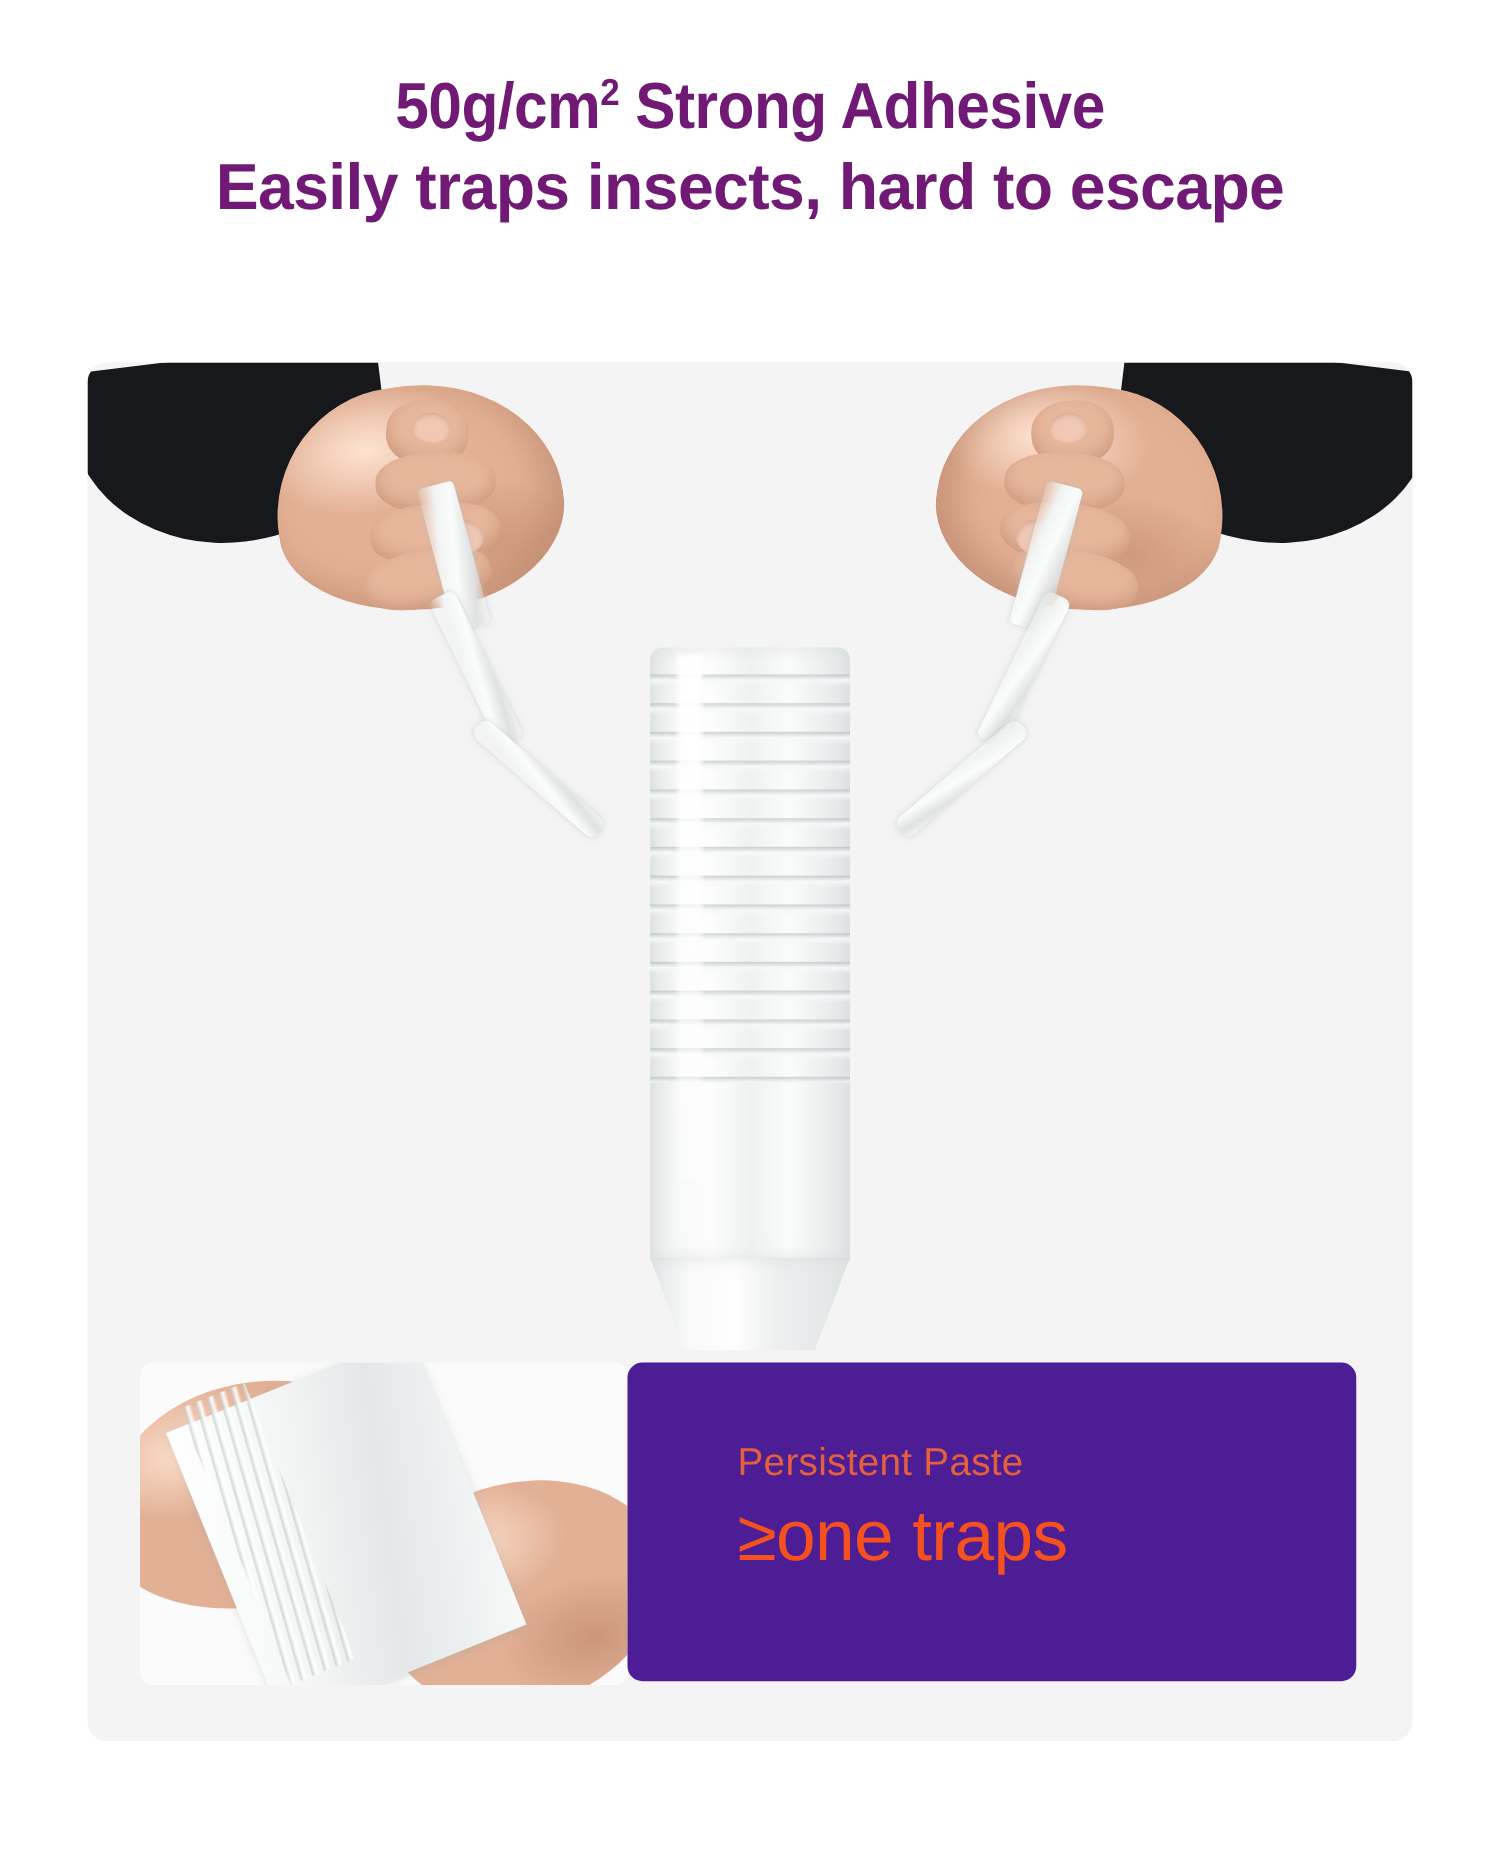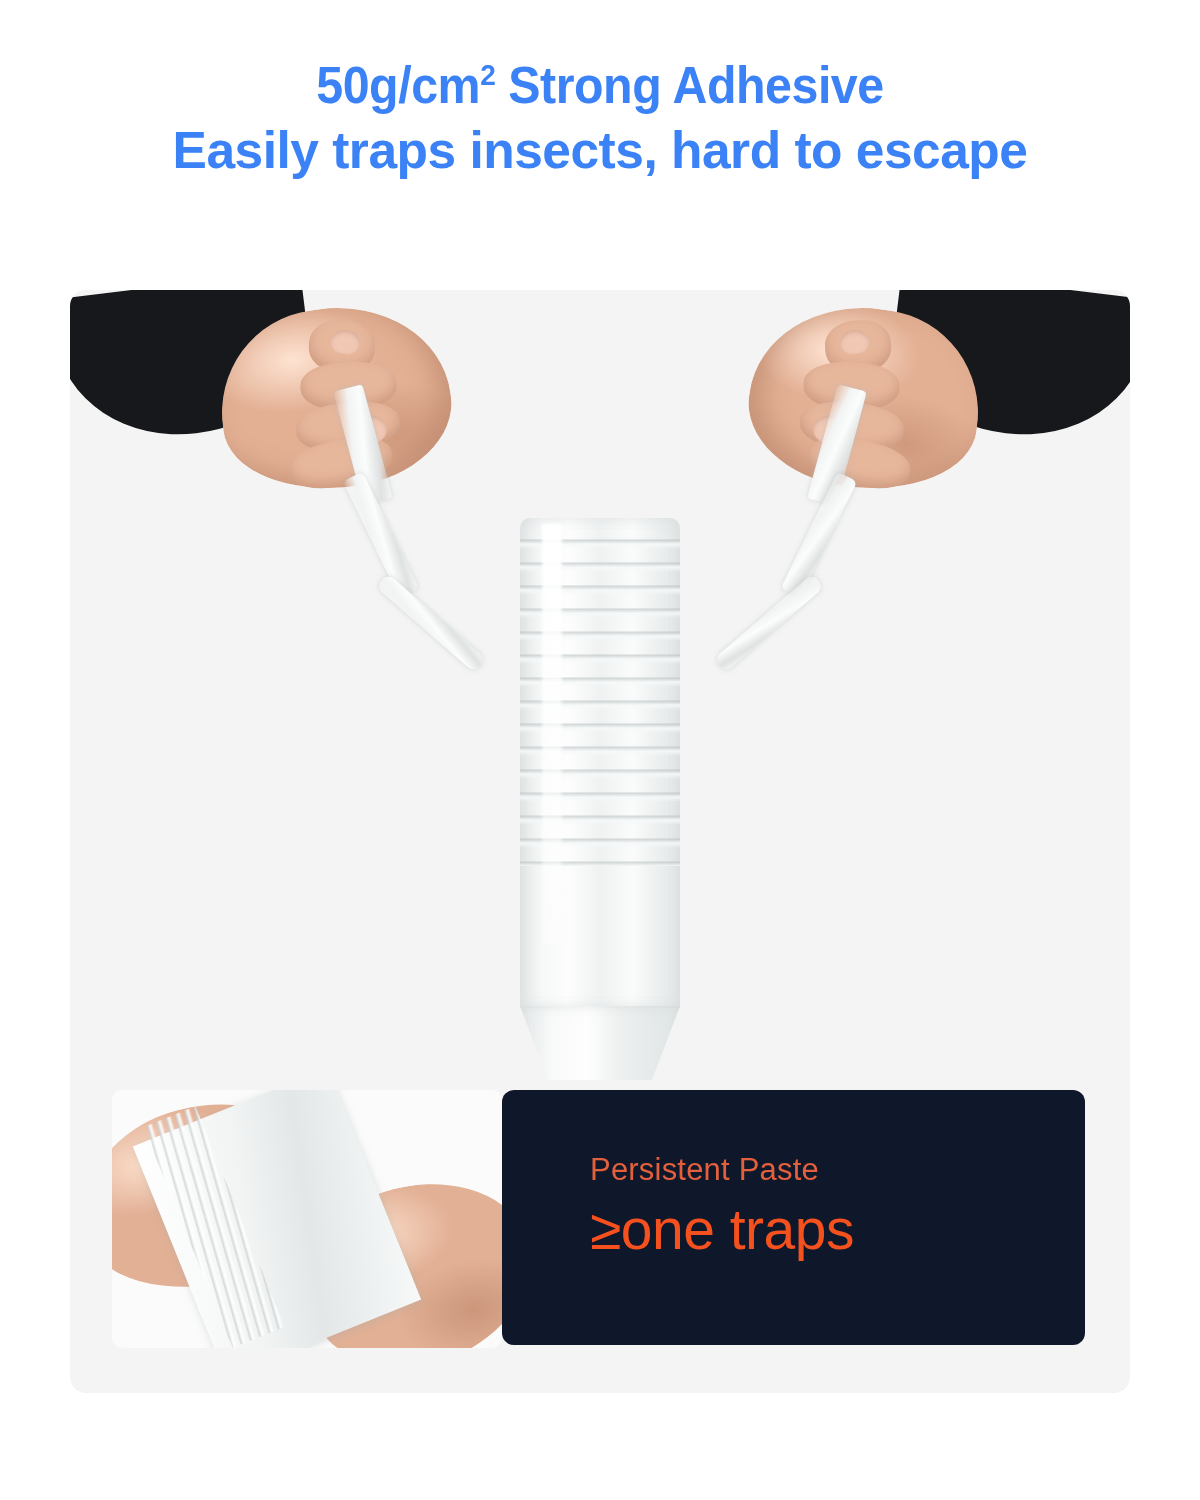--- a/index.html
+++ b/index.html
@@ -16,21 +16,21 @@
     -webkit-font-smoothing: antialiased;
   }
 
   
   .headline {
     position: absolute;
     left: 0;
     top: 58px;
     width: 1200px;
     text-align: center;
-    color: #3b82f6;
+    color: #701a75;
     font-family: "Liberation Sans", sans-serif;
     font-weight: bold;
     line-height: 1.06;
     letter-spacing: -0.5px;
   }
   .headline-line1 {
     display: block;
     font-size: 52px;
     transform: scaleX(0.93);
     transform-origin: center top;
@@ -281,21 +281,21 @@
     transform: rotate(-22deg);
   }
 
   
   .text-card {
     position: absolute;
     left: 432px;
     top: 10px;
     width: 583px;
     height: 255px;
-    background: #0f172a;
+    background: #4c1d95;
     border-radius: 12px;
   }
   .text-card-inner {
     position: absolute;
     left: 88px;
     top: 62px;
   }
   .persistent-label {
     font-size: 31px;
     color: #E3603C;

